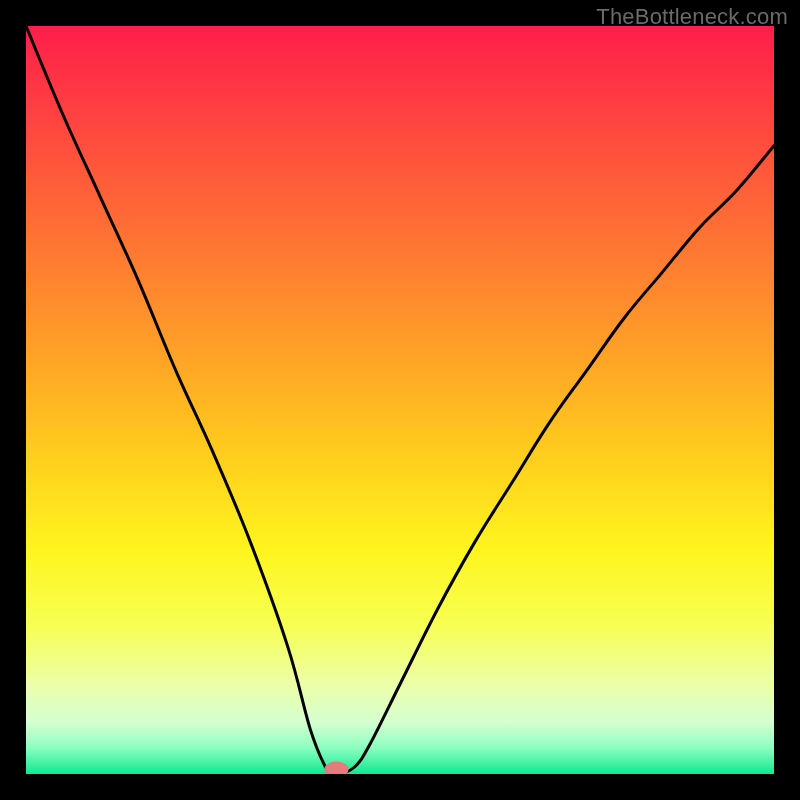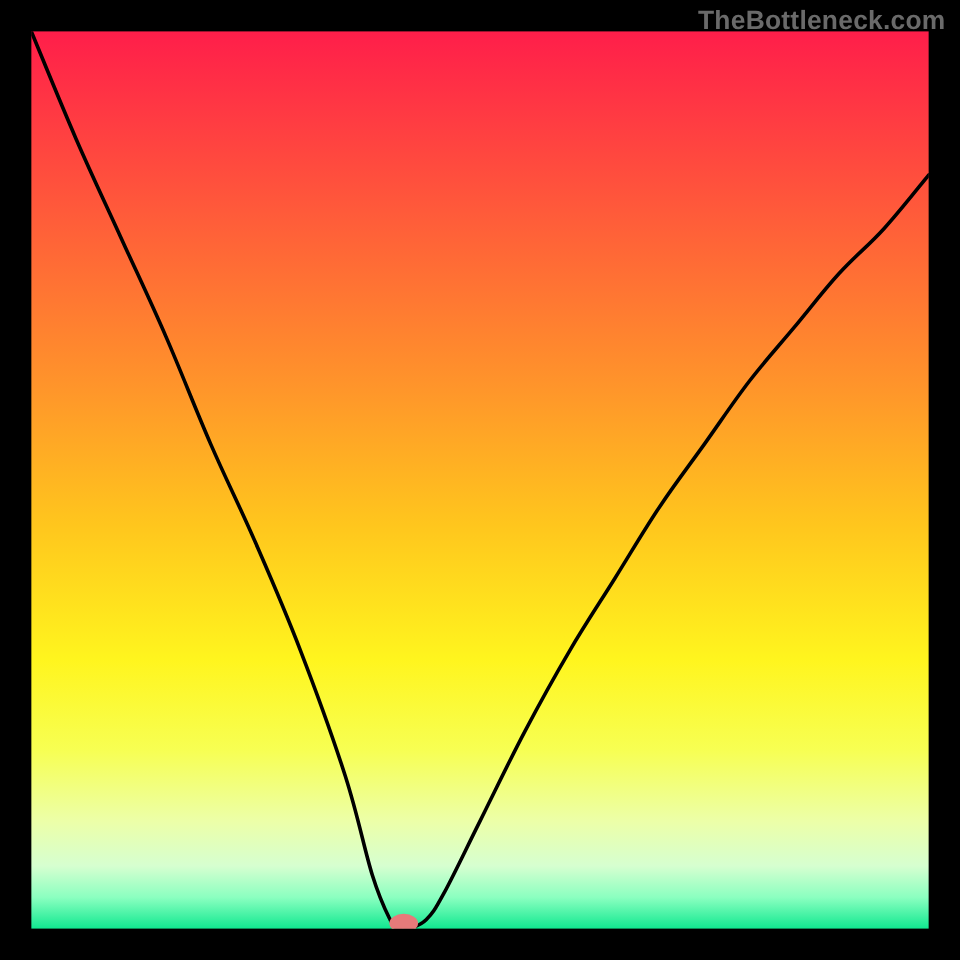--- a/index.html
+++ b/index.html
@@ -24,21 +24,21 @@
     left: 26px;
     top: 26px;
     width: 748px;
     height: 748px;
   }
   .watermark {
     position: absolute;
     top: 4px;
     right: 12px;
     font-size: 22px;
-    font-weight: 700;
+    font-weight: 400;
     color: #6a6a6a;
     letter-spacing: 0.2px;
     user-select: none;
     margin-left: 12px;
   }
   svg { display: block; }
 </style>
 </head>
 <body>
 

